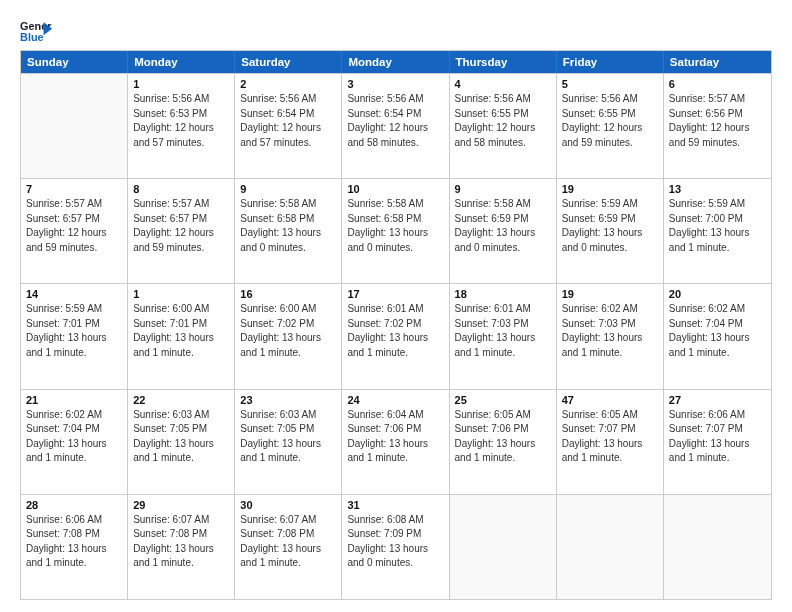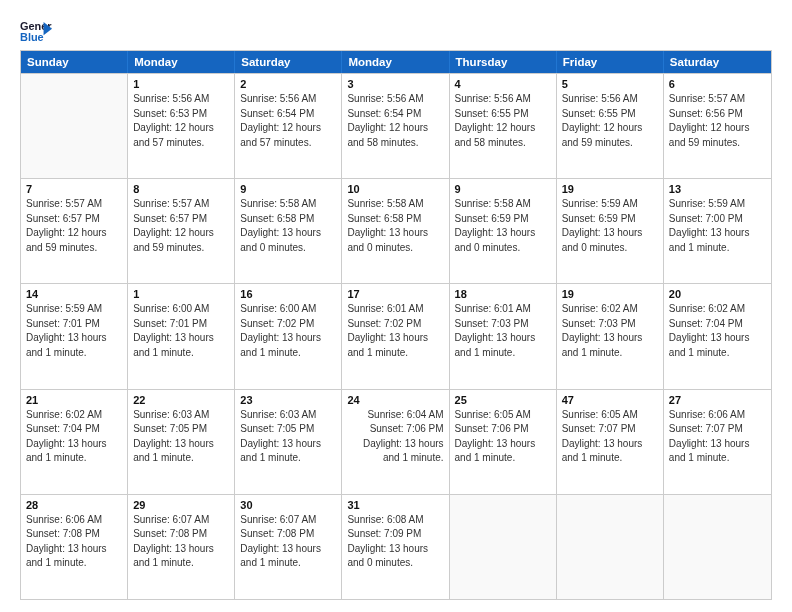--- a/index.html
+++ b/index.html
@@ -294,21 +294,21 @@
           </div>
           <div class="cal-cell">
             <div class="day-num">23</div>
             <div class="day-info" style="white-space: pre-line;">Sunrise: 6:03 AM
 Sunset: 7:05 PM
 Daylight: 13 hours
 and 1 minute.</div>
           </div>
           <div class="cal-cell">
             <div class="day-num">24</div>
-            <div class="day-info" style="white-space: pre-line; text-align: right;">Sunrise: 6:04 AM
+            <div class="day-info" style="white-space: pre-line;">Sunrise: 6:04 AM
 Sunset: 7:06 PM
 Daylight: 13 hours
 and 1 minute.</div>
           </div>
           <div class="cal-cell">
             <div class="day-num">25</div>
             <div class="day-info" style="white-space: pre-line;">Sunrise: 6:05 AM
 Sunset: 7:06 PM
 Daylight: 13 hours
 and 1 minute.</div>

